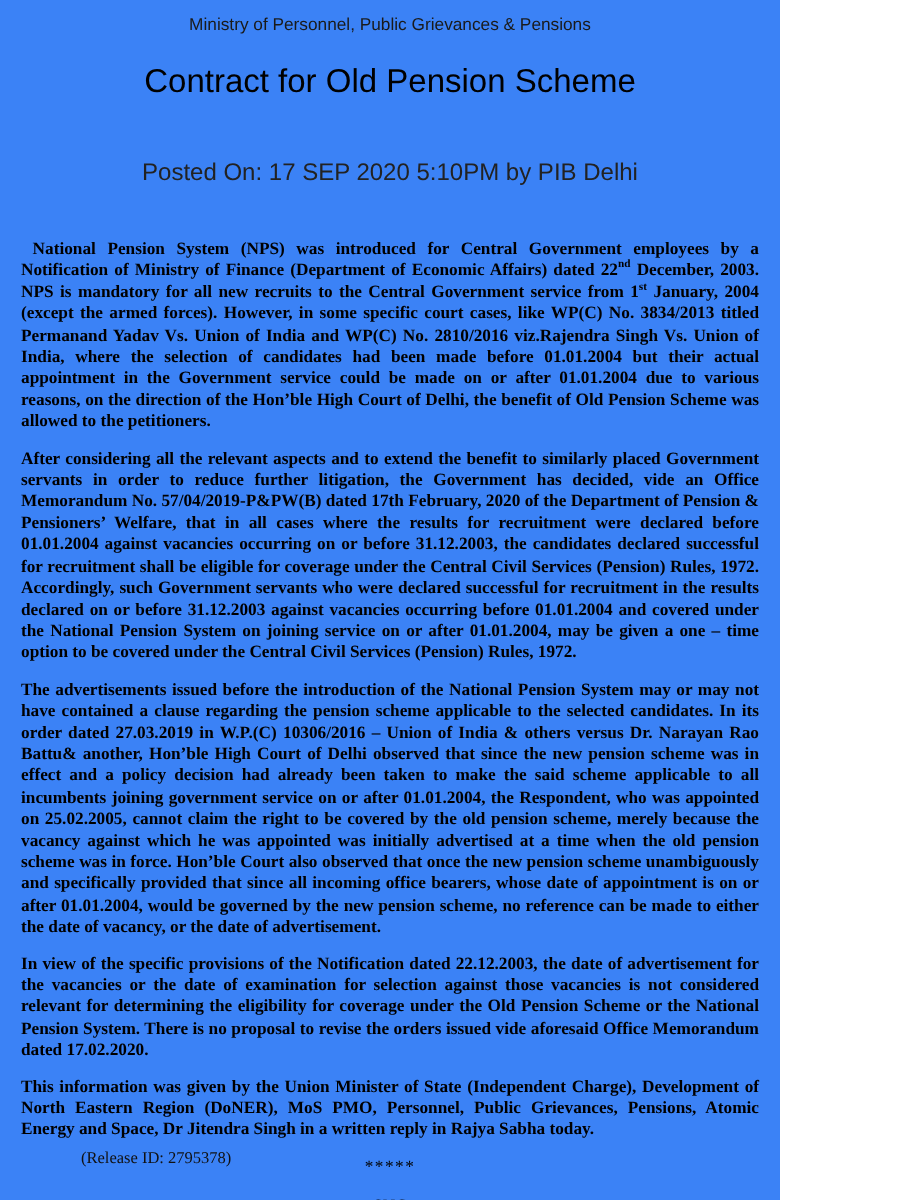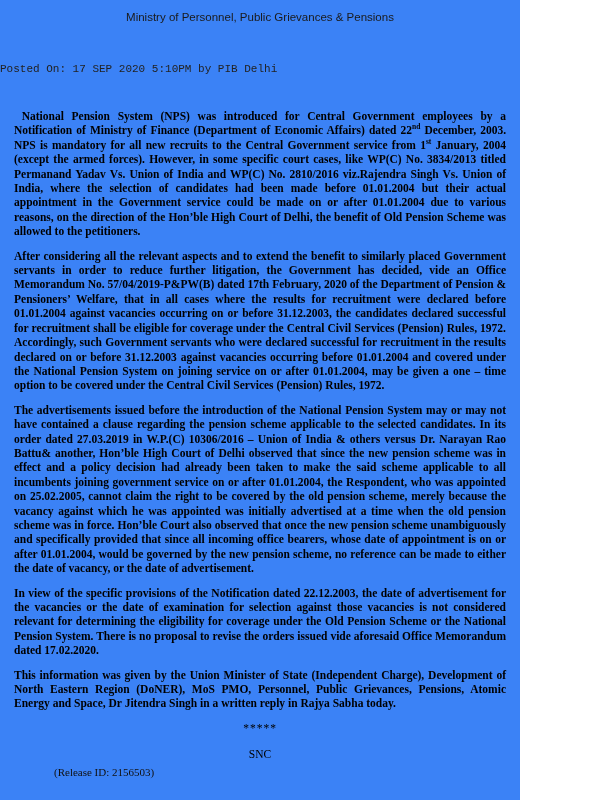--- a/index.html
+++ b/index.html
@@ -27,22 +27,23 @@
   .title {
     margin: 18px 0 0 0;
     text-align: center;
     font-family: "Liberation Sans", sans-serif;
     font-weight: normal;
     font-size: 22px;
     color: #000000;
   }
   .posted {
     margin-top: 40px;
-    font-family: Liberation Mono, monospace;
-    font-size: 11px;
+    text-align: center;
+    font-family: Liberation Sans, sans-serif;
+    font-size: 16px;
     color: #222222;
   }
   .content {
     width: 492px;
     margin: 34px auto 0 auto;
     font-size: 11.5px;
     line-height: 14.4px;
     text-align: justify;
     color: #000000;
   }
@@ -74,32 +75,33 @@
     color: #111111;
   }
 </style>
 </head>
 <body>
 
 <div class="page">
 
   <div class="ministry">Ministry of Personnel, Public Grievances &amp; Pensions</div>
 
+  <h1 class="title">Contract for Old Pension Scheme</h1>
 
   <div class="posted">Posted On: 17 SEP 2020 5:10PM by PIB Delhi</div>
 
   <div class="content">
     <div>
         <p><span>&nbsp;National Pension System (NPS) was introduced for Central Government employees by a Notification of Ministry of Finance (Department of Economic Affairs) dated 22</span><sup>nd</sup><span> December, 2003. NPS is mandatory for all new recruits to the Central Government service from 1</span><sup>st</sup><span> January, 2004 (except the armed forces). However, in some specific court cases, like WP(C) No. 3834/2013 titled Permanand Yadav Vs. Union of India and WP(C) No. 2810/2016 viz.Rajendra Singh Vs. Union of India, where the selection of candidates had been made before 01.01.2004 but their actual appointment in the Government service could be made on or after 01.01.2004 due to various reasons, on the direction of the Hon’ble High Court of Delhi, the benefit of Old Pension Scheme was allowed to the petitioners.</span></p>
         <p><span>After considering all the relevant aspects and to extend the benefit to similarly placed Government servants in order to reduce further litigation, the Government has decided, vide an Office Memorandum No. 57/04/2019-P&amp;PW(B) dated 17th February, 2020 of the Department of Pension &amp; Pensioners’ Welfare,  that in all cases where the results for recruitment were declared before 01.01.2004 against vacancies occurring on or before 31.12.2003, the candidates declared successful for recruitment shall be eligible for coverage under the Central Civil Services (Pension) Rules, 1972. Accordingly, such Government servants who were declared successful for recruitment in the results declared on or before 31.12.2003 against vacancies occurring before 01.01.2004 and covered under the National Pension System on joining service on or after 01.01.2004, may be given a one – time option to be covered under the Central Civil Services (Pension) Rules, 1972.</span></p>
         <p><span>The advertisements issued before the introduction of the National Pension System may or may not have contained a clause regarding the pension scheme applicable to the selected candidates. In its order dated 27.03.2019 in W.P.(C) 10306/2016 – Union of India &amp; others versus Dr. Narayan Rao Battu&amp; another, Hon’ble High Court of Delhi observed that since the new pension scheme was in effect and a policy decision had already been taken to make the said scheme applicable to all incumbents joining government service on or after 01.01.2004, the Respondent, who  was appointed on 25.02.2005, cannot claim the right to be covered by the old pension scheme, merely because the vacancy against which he was appointed was initially advertised at a time when the old pension scheme was in force.  Hon’ble Court also observed that once the new pension scheme unambiguously and specifically provided that since all incoming office bearers, whose date of appointment is on or after 01.01.2004, would be governed by the new pension scheme, no reference can be made to either the date of vacancy, or the date of advertisement.</span></p>
         <p><span>In view of the specific provisions of the Notification dated 22.12.2003, the date of advertisement for the vacancies or the date of examination for selection against those vacancies is not considered relevant for determining the eligibility for coverage under the Old Pension Scheme or the National Pension System. There is no proposal to revise the orders issued vide aforesaid Office Memorandum dated 17.02.2020.</span></p>
         <p><span>This information was given by the Union Minister of State (Independent Charge), Development of North Eastern Region (DoNER), MoS PMO, Personnel, Public Grievances, Pensions, Atomic Energy and Space, Dr Jitendra Singh in a written reply in Rajya Sabha today.</span></p>
       </div>
 
     <div class="stars">*****</div>
 
     <div class="snc">SNC</div>
   </div>
 
-  <div class="release">(Release ID: 2156503)</div>
+  <div class="release">(Release ID: 2795378)</div>
 
 </div>
 
 </body></html>

